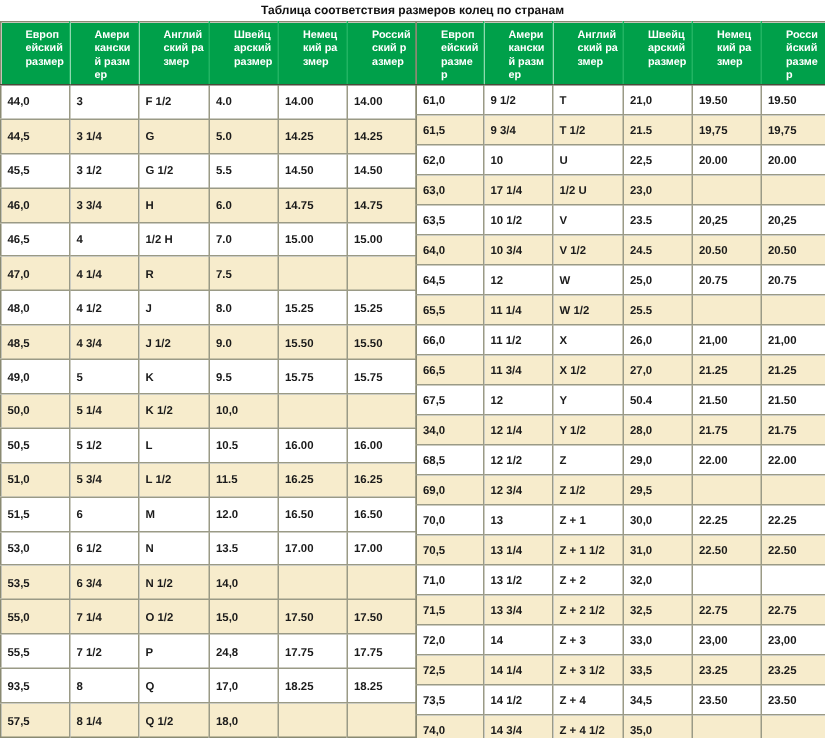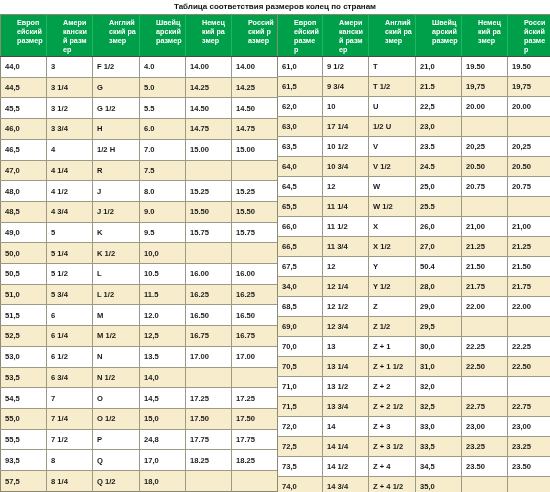--- a/index.html
+++ b/index.html
@@ -234,51 +234,35 @@
               <td>16.25</td>
             </tr>
             <tr class="r-white">
               <td>51,5</td>
               <td>6</td>
               <td>M</td>
               <td>12.0</td>
               <td>16.50</td>
               <td>16.50</td>
             </tr>
-            <tr class="r-cream">
-              <td>52,5</td>
-              <td>6 1/4</td>
-              <td>M 1/2</td>
-              <td>12,5</td>
-              <td>16.75</td>
-              <td>16.75</td>
-            </tr>
             <tr class="r-white">
               <td>53,0</td>
               <td>6 1/2</td>
               <td>N</td>
               <td>13.5</td>
               <td>17.00</td>
               <td>17.00</td>
             </tr>
             <tr class="r-cream">
               <td>53,5</td>
               <td>6 3/4</td>
               <td>N 1/2</td>
               <td>14,0</td>
               <td></td>
               <td></td>
-            </tr>
-            <tr class="r-white">
-              <td>54,5</td>
-              <td>7</td>
-              <td>O</td>
-              <td>14,5</td>
-              <td>17.25</td>
-              <td>17.25</td>
             </tr>
             <tr class="r-cream">
               <td>55,0</td>
               <td>7 1/4</td>
               <td>O 1/2</td>
               <td>15,0</td>
               <td>17.50</td>
               <td>17.50</td>
             </tr>
             <tr class="r-white">

